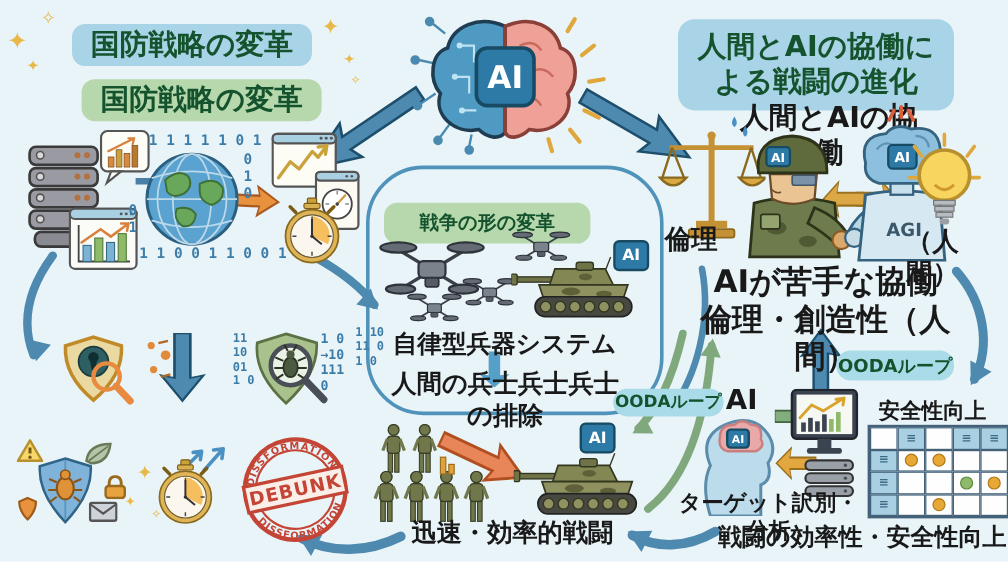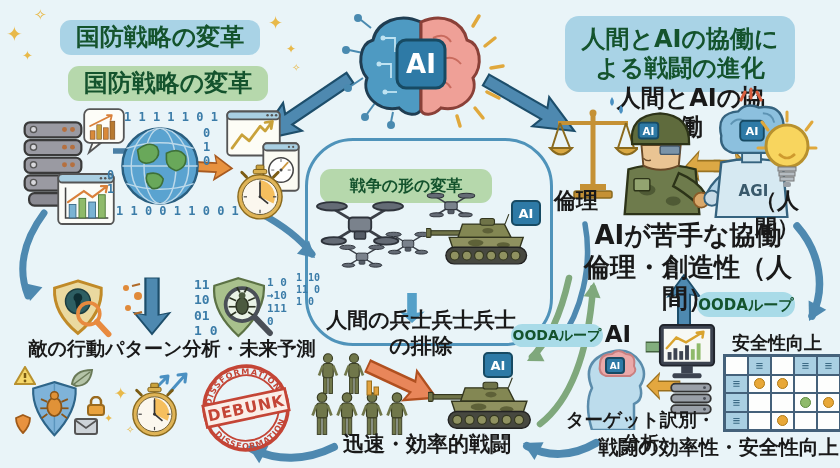--- a/index.html
+++ b/index.html
@@ -349,33 +349,32 @@
         <line x1="37" y1="41" x2="27" y2="41"></line>
         <line x1="37" y1="48" x2="29" y2="53"></line>
       <line x1="53" y1="33" x2="62" y2="29"></line>
         <line x1="53" y1="41" x2="63" y2="41"></line>
         <line x1="53" y1="48" x2="61" y2="53"></line>
       <line x1="42" y1="22" x2="38" y2="15"></line>
         <line x1="48" y1="22" x2="52" y2="15"></line>
     </g>
     <line x1="62" y1="55" x2="82" y2="76" stroke="#4a4f57" stroke-width="8" stroke-linecap="round"></line>
   </svg>
-  <div class="binary" style="left:194px;top:277px;font-size:13px;">11
+  <div class="binary" style="left:194px;top:277px;font-size:10px;">11
 10
 01
 1 0</div>
   <div class="binary" style="left:267px;top:277px;font-size:11px;">1 0
 →10
 111
 0</div>
   <div class="binary" style="left:296px;top:272px;font-size:10px;">1 10
 11 0
 1 0</div>
 
-  <div class="lbl" style="left:24px;top:337px;width:296px;font-size:19px;">敵の行動パターン分析・未来予測</div>
 
   <svg class="abs" style="left:14px;top:366px;" width="22" height="20" viewBox="0 0 22 20">
     <path d="M11,1 L21,18 L1,18 Z" fill="#f5d76a" stroke="#b8912e" stroke-width="2"></path>
     <line x1="11" y1="7" x2="11" y2="12" stroke="#7a5a10" stroke-width="2.5"></line>
       <circle cx="11" cy="15" r="1.4" fill="#7a5a10"></circle>
   </svg>
   <svg class="abs" style="left:70px;top:368px;" width="24" height="20" viewBox="0 0 24 20">
     <path d="M2,16 Q4,2 22,2 Q20,18 6,18 Z" fill="#b5c4a8" stroke="#6a7a58" stroke-width="2"></path>
     <path d="M4,16 Q12,10 20,4" stroke="#6a7a58" stroke-width="1.5" fill="none"></path>
   </svg>
@@ -440,20 +439,21 @@
       <use href="#sym-drone"></use>
     </svg>
 
   <svg class="abs" style="left:426px;top:206px;" width="116" height="66">
       <use href="#sym-tank"></use>
     </svg>
   <div class="ai-chip" style="left:511px;top:200px;width:26px;height:22px;font-size:13px;">
     <span>AI</span>
     </div>
 
+  <div class="lbl" style="left:323px;top:274px;width:195px;font-size:20.5px;">自律型兵器システム</div>
   <div class="lbl" style="left:325px;top:308px;width:192px;font-size:21px;">人間の兵士兵士兵士
 の排除</div>
 
   <div class="pill" style="left:511px;top:324px;width:92px;height:23px;font-size:14px;background:#a9dbe8;border-radius:12px;">
     <span>OODAループ</span></div>
   <div class="lbl" style="left:600px;top:320px;width:36px;font-size:23px;">AI</div>
 
   <svg class="abs" style="left:316px;top:353px;" width="24" height="42">
       <use href="#sym-soldier"></use>
     </svg>

